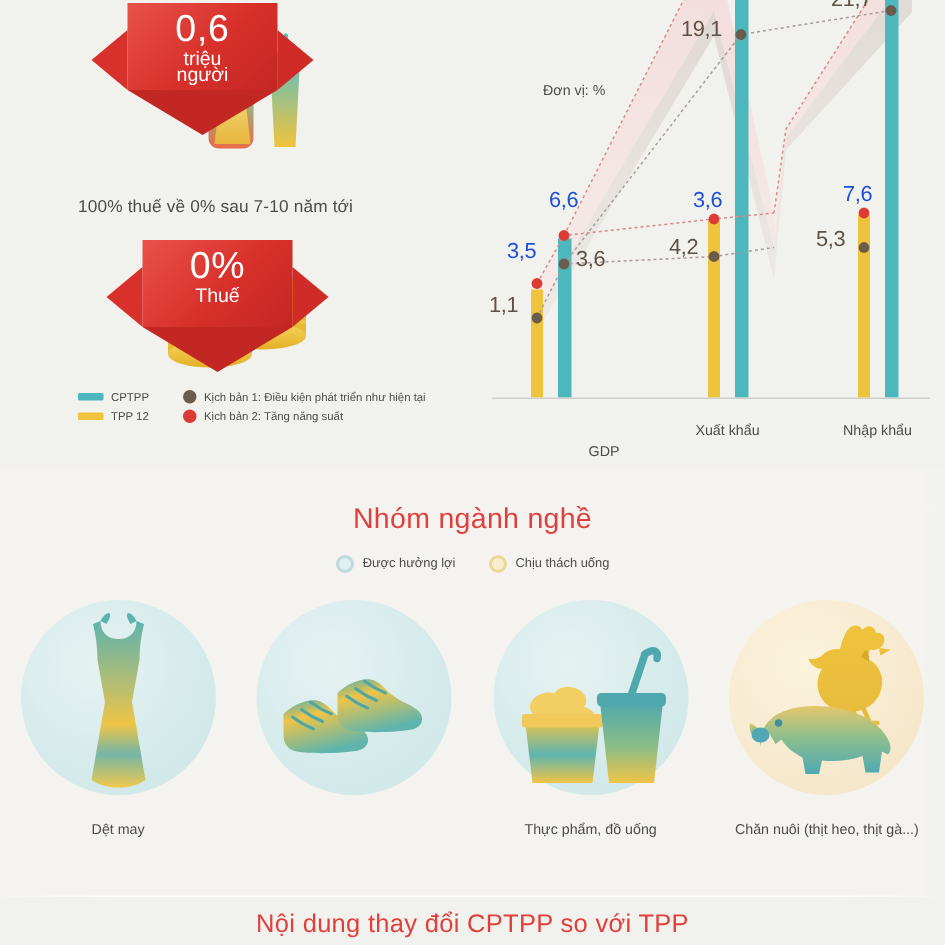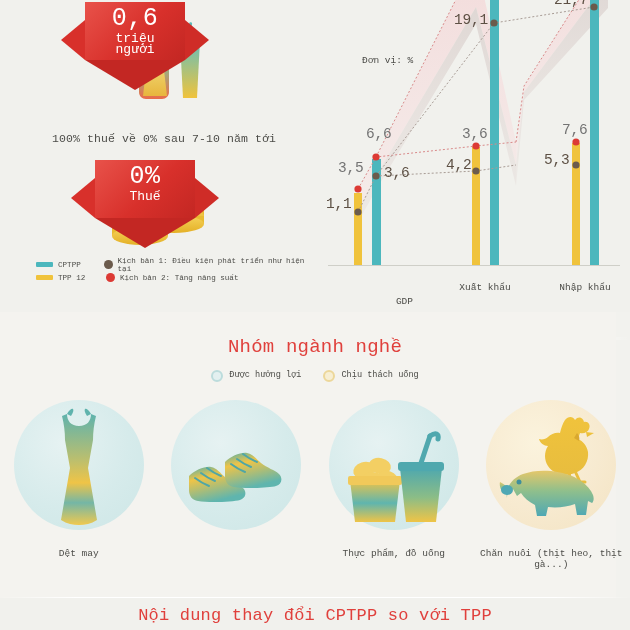--- a/index.html
+++ b/index.html
@@ -4,21 +4,21 @@
 <title>CPTPP Infographic</title>
 <style>
   html,body{margin:0;padding:0;}
   body{
     width:630px;height:630px;overflow:hidden;
     background:#f2f2ee;
     font-family:"Liberation Sans","DejaVu Sans",sans-serif;
     color:#4a4a46;
     position:relative;
   }
-  .page{position:absolute;left:0;top:0;width:630px;height:630px;font-family:Liberation Mono, monospace;}
+  .page{position:absolute;left:0;top:0;width:630px;height:630px;}
 
   
   #section-one{position:absolute;left:0;top:0;width:630px;height:312px;background:#f1f1ed;}
 
   
   #left-col{position:absolute;left:0;top:0;width:318px;height:312px;}
   #people-illus{position:absolute;left:100px;top:4px;width:105px;height:106px;}
   #coins-illus{position:absolute;left:96px;top:162px;width:125px;height:92px;}
 
   .arrow-badge{position:absolute;z-index:6;}
@@ -52,30 +52,30 @@
     position:absolute;left:52px;top:132px;width:250px;
     font-size:11.5px;color:#4c4c48;letter-spacing:.1px;
   }
 
   
   #chart-legend{position:absolute;left:36px;top:258px;width:280px;font-size:7.6px;color:#4c4c48;}
   .lg-row{display:flex;align-items:center;height:13px;}
   .lg-cell{display:flex;align-items:center;}
   .lg-bar{width:17px;height:5px;border-radius:1px;margin-right:5px;}
   .lg-dot{width:9px;height:9px;border-radius:50%;margin-right:5px;}
-  .lg-key{width:70px;}
+  .lg-key{width:70px;margin-left:16px;}
 
   
   #chart{position:absolute;left:318px;top:0;width:312px;height:312px;}
   #chart svg{display:block;}
   #chart-unit{position:absolute;left:44px;top:55px;font-size:9.5px;color:#4c4c48;}
   .x-label{position:absolute;font-size:9.5px;color:#4c4c48;text-align:center;width:90px;}
 
   .vlabel{position:absolute;font-size:14.5px;letter-spacing:-.2px;}
-  .vlabel.red{color:#737373;text-align:right;}
+  .vlabel.red{color:#1d4ed8;text-align:right;}
   .vlabel.brown{color:#5d5044;}
 
   
   .divider{position:absolute;left:0;width:630px;height:3px;
     background:linear-gradient(90deg,rgba(255,255,255,0) 0%,#ffffff 12%,#ffffff 88%,rgba(255,255,255,0) 100%);}
   #divider-1{top:337px;}
 
   
   #section-two{position:absolute;left:0;top:312px;width:616px;height:286px;background:#f4f3ef;}
   .sec-title{

